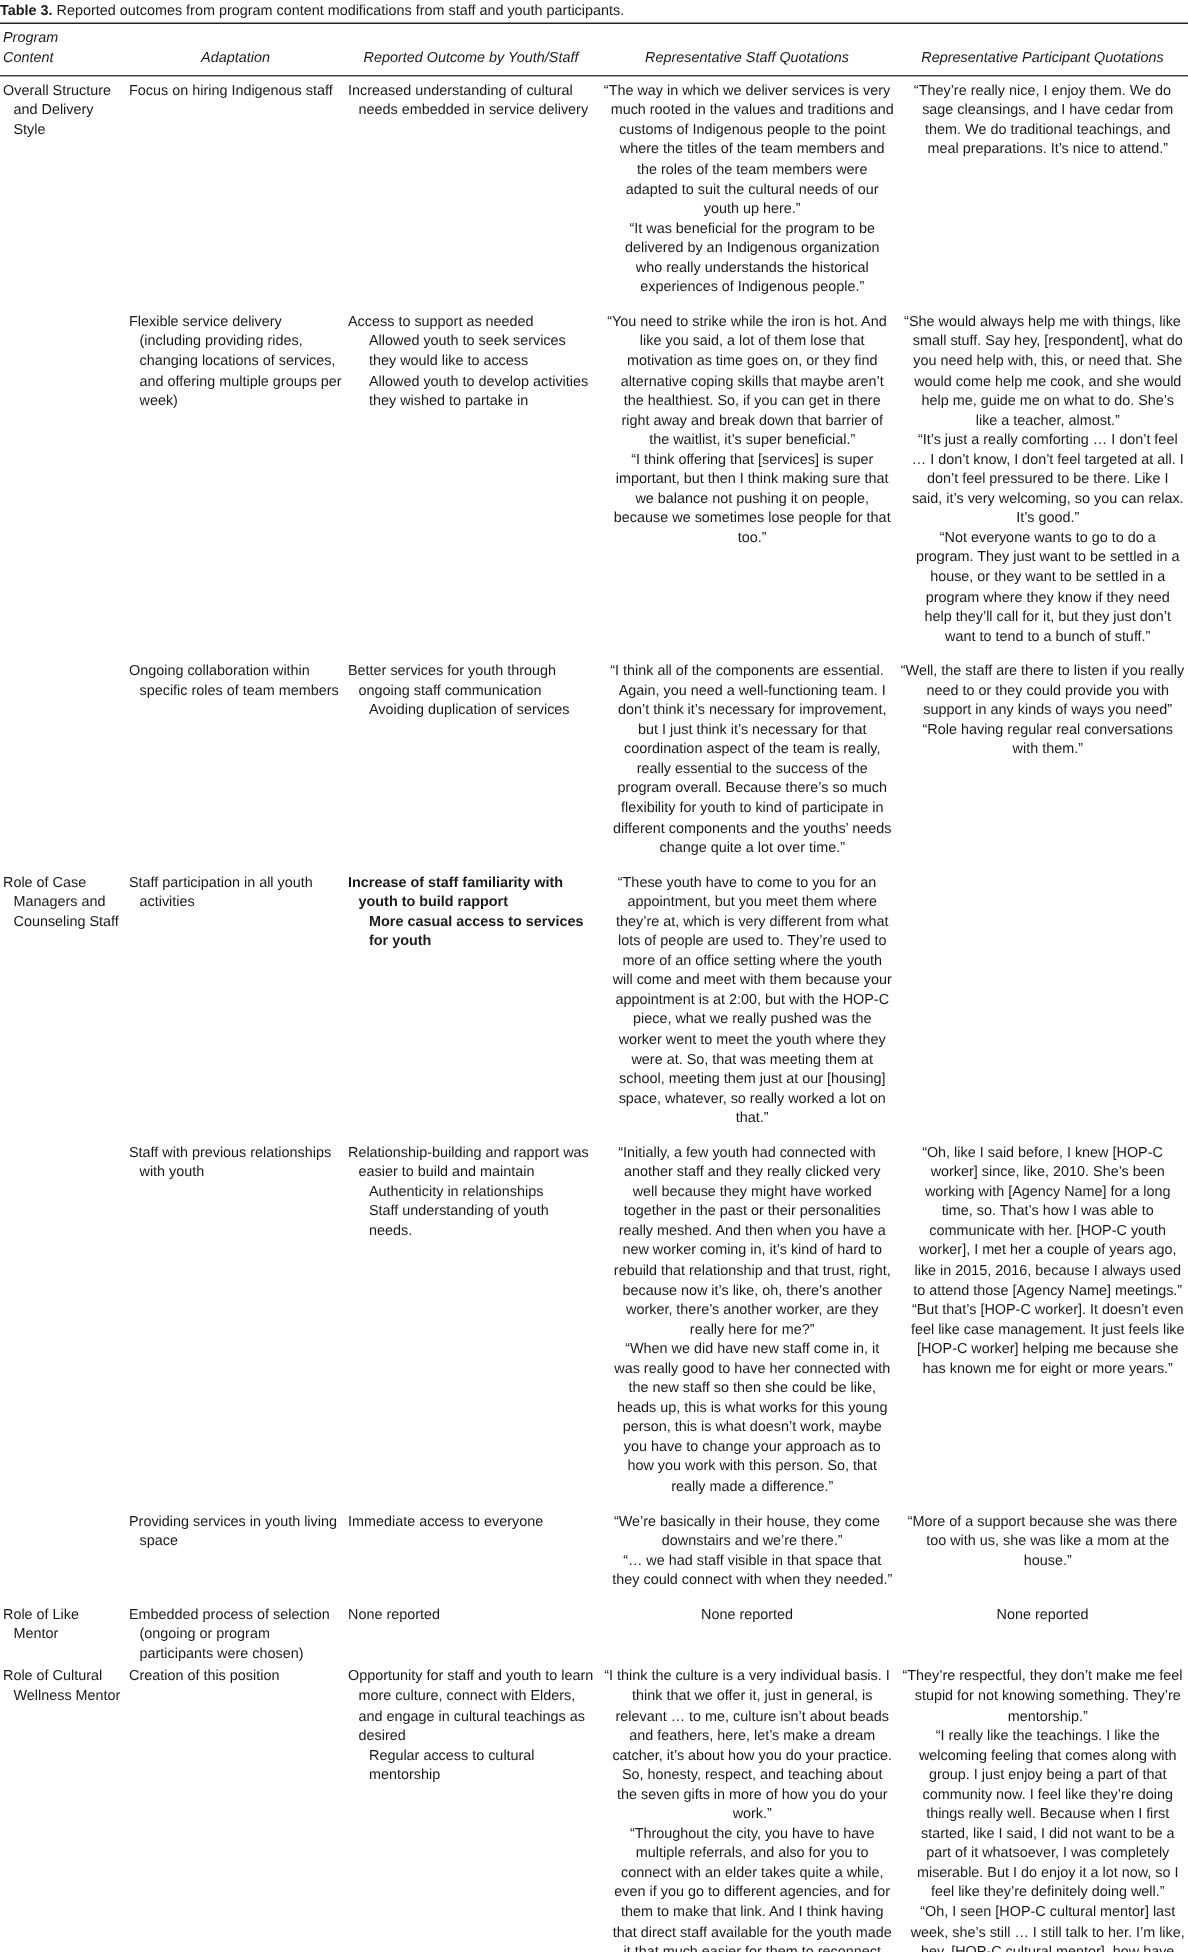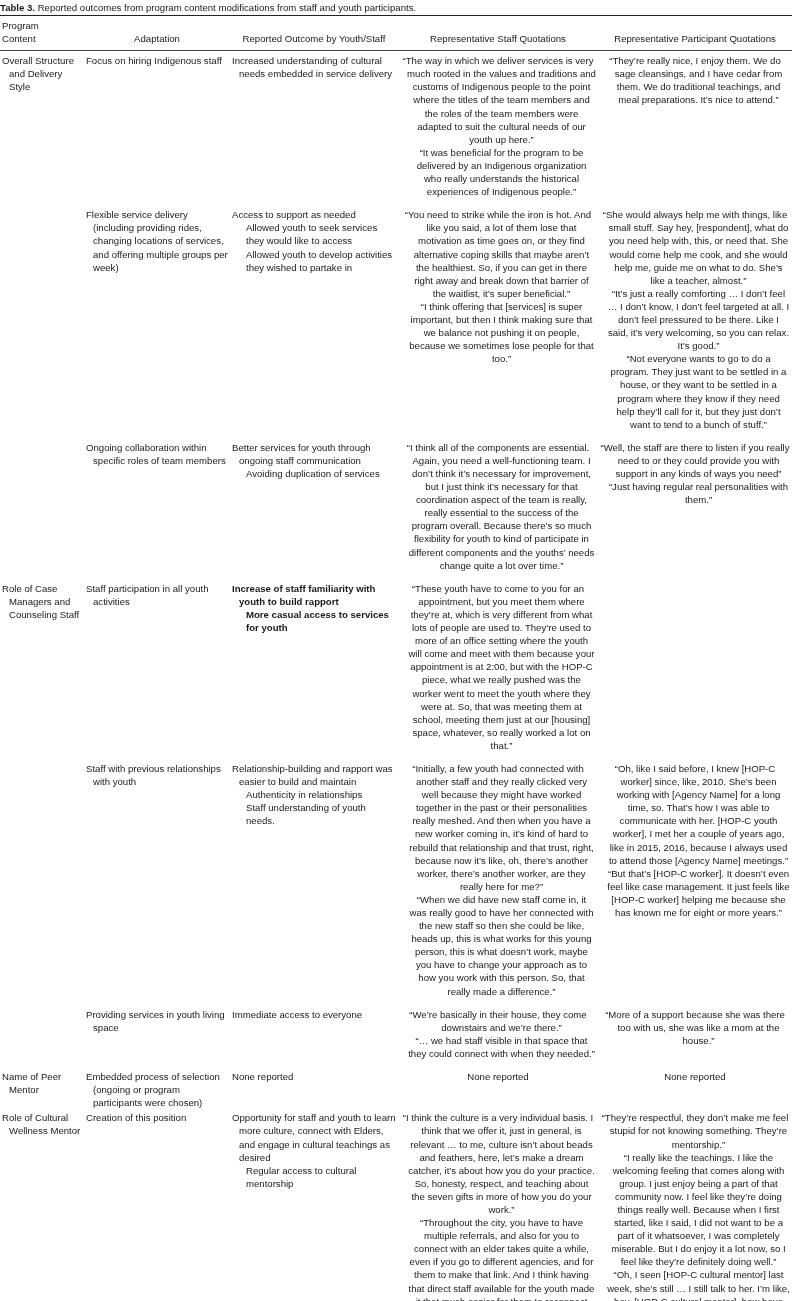--- a/index.html
+++ b/index.html
@@ -19,21 +19,21 @@
     font-size: 9.6px; line-height: 13.1px;
   }
   col.c1 { width: 84px; }
   col.c2 { width: 146px; }
   col.c3 { width: 168px; }
   col.c4 { width: 200px; }
   col.c5 { width: 194px; }
   thead tr.toprule th { border-top: 1.3px solid #222; }
   thead th {
     font-weight: normal; vertical-align: bottom; padding: 3px 2px 5px 2px;
-    border-bottom: 0.8px solid #444; text-align: center;
+    border-bottom: 0.8px solid #444; text-align: center; font-style: italic;
   }
   thead th.first { text-align: left; }
   tbody td { vertical-align: top; padding: 2px 2px 0 2px; }
   tbody tr.last td { border-bottom: 1.3px solid #222; padding-bottom: 4px; }
   .hang { padding-left: 7px; text-indent: -7px; }
   .line { display: block; }
   .q { display: block; padding-left: 7px; text-indent: -7px; text-align: center; }
   .q + .q { padding-left: 7px; text-indent: 0; }
 </style>
 </head>
@@ -120,21 +120,21 @@
           <div class="hang">
             <span class="line">Better services for youth through ongoing staff communication</span>
             <span class="line" style="padding-left: 14px; text-indent: 0px; margin-left: -7px;">Avoiding duplication of services</span>
           </div>
         </td>
         <td style="padding-top: 10px;">
           <span class="q">“I think all of the components are essential. Again, you need a well-functioning team. I don’t think it’s necessary for improvement, but I just think it’s necessary for that coordination aspect of the team is really, really essential to the success of the program overall. Because there’s so much flexibility for youth to kind of participate in different components and the youths’ needs change quite a lot over time.”</span>
         </td>
         <td style="padding-top: 10px;">
           <span class="q">“Well, the staff are there to listen if you really need to or they could provide you with support in any kinds of ways you need”</span>
-          <span class="q">“Just having regular real personalities with them.”</span>
+          <span class="q">“Role having regular real conversations with them.”</span>
         </td>
       </tr>
       <tr>
         <td style="padding-top: 10px;">
           <div class="hang">Role of Case Managers and Counseling Staff</div>
         </td>
         <td style="padding-top: 10px;">
           <div class="hang">Staff participation in all youth activities</div>
         </td>
         <td style="padding-top: 10px; font-weight: bold;">
@@ -186,21 +186,21 @@
         <td style="padding-top: 10px;">
           <span class="q">“We’re basically in their house, they come downstairs and we’re there.”</span>
           <span class="q">“… we had staff visible in that space that they could connect with when they needed.”</span>
         </td>
         <td style="padding-top: 10px;">
           <span class="q">“More of a support because she was there too with us, she was like a mom at the house.”</span>
         </td>
       </tr>
       <tr>
         <td style="padding-top: 10px;">
-          <div class="hang">Name of Peer Mentor</div>
+          <div class="hang">Role of Like Mentor</div>
         </td>
         <td style="padding-top: 10px;">
           <div class="hang">Embedded process of selection (ongoing or program participants were chosen)</div>
         </td>
         <td style="padding-top: 10px;">
           <div class="hang">
             <span class="line">None reported</span>
           </div>
         </td>
         <td style="padding-top: 10px;">

